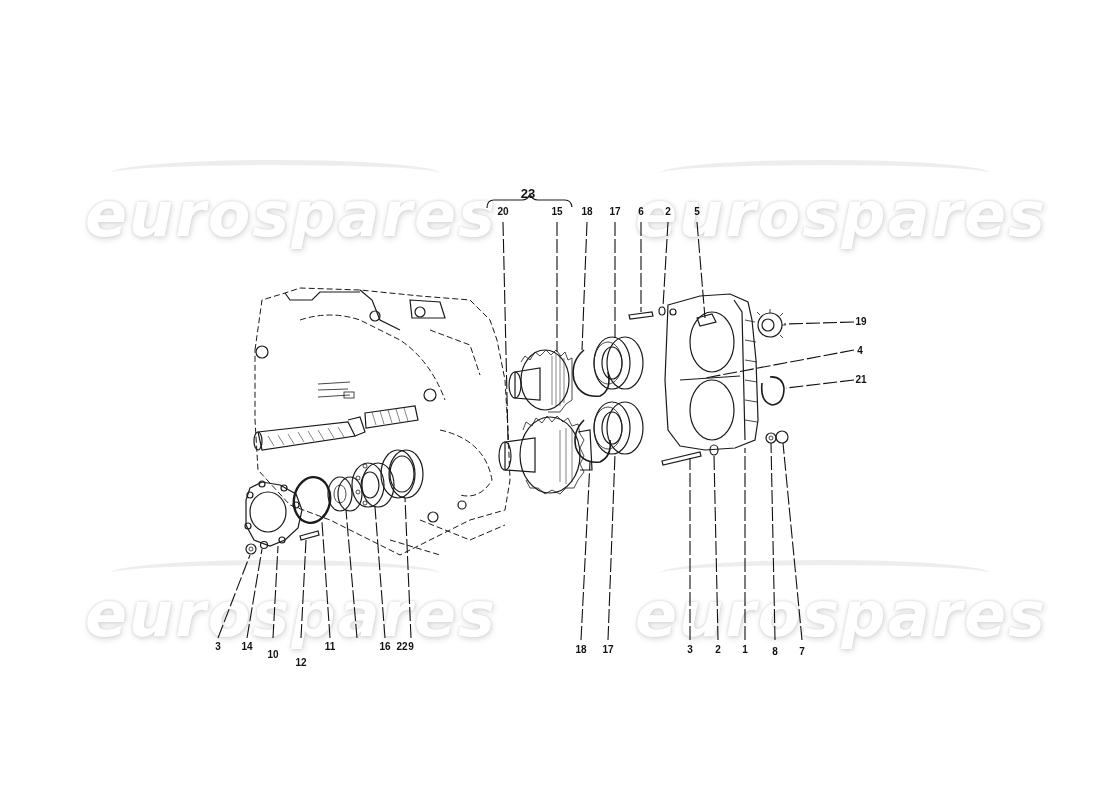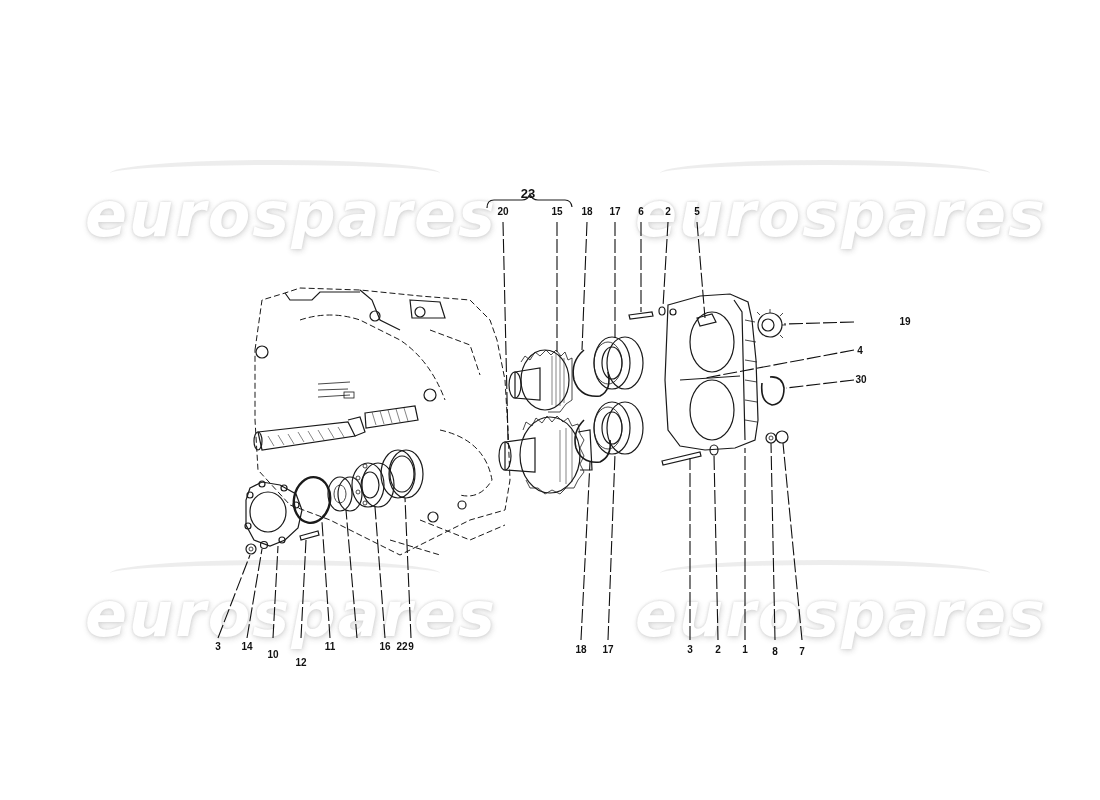--- a/index.html
+++ b/index.html
@@ -232,23 +232,23 @@
   <div class="callout group-label" style="left:528px;top:188px;">23</div>
 
   <div class="callout" style="left:503px;top:206px;">20</div>
   <div class="callout" style="left:557px;top:206px;">15</div>
   <div class="callout" style="left:587px;top:206px;">18</div>
   <div class="callout" style="left:615px;top:206px;">17</div>
   <div class="callout" style="left:641px;top:206px;">6</div>
   <div class="callout" style="left:668px;top:206px;">2</div>
   <div class="callout" style="left:697px;top:206px;">5</div>
 
-  <div class="callout" style="left:861px;top:316px;margin-left:44px;">19</div>
+  <div class="callout" style="left:861px;top:316px;">19</div>
   <div class="callout" style="left:860px;top:345px;">4</div>
-  <div class="callout" style="left:861px;top:374px;">30</div>
+  <div class="callout" style="left:861px;top:374px;">21</div>
 
   <div class="callout" style="left:218px;top:641px;">3</div>
   <div class="callout" style="left:247px;top:641px;">14</div>
   <div class="callout" style="left:273px;top:641px;margin-top:8px;">10</div>
   <div class="callout" style="left:301px;top:641px;margin-top:16px;">12</div>
   <div class="callout" style="left:330px;top:641px;">11</div>
   <div class="callout" style="left:357px;top:641px;margin-left:45px;">22</div>
   <div class="callout" style="left:385px;top:641px;">16</div>
   <div class="callout" style="left:411px;top:641px;">9</div>
   <div class="callout" style="left:581px;top:644px;">18</div>

